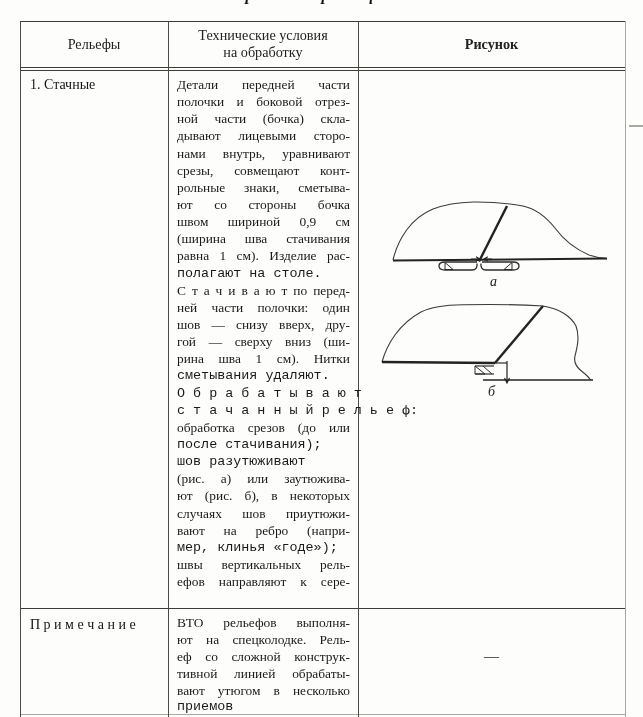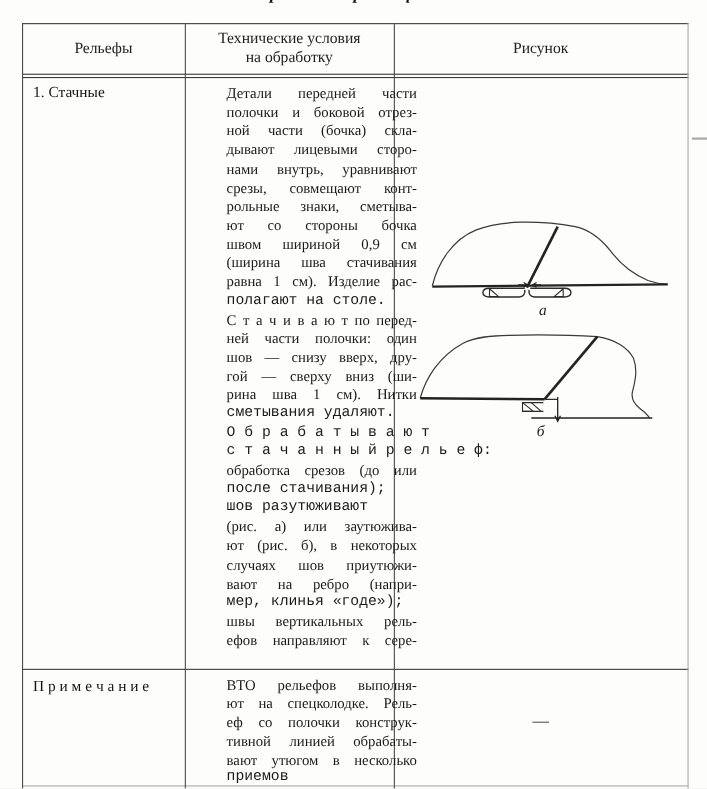--- a/index.html
+++ b/index.html
@@ -16,21 +16,21 @@
   .hline{position:absolute;background:#3b3b38;}
   .vline{position:absolute;background:#4a4a46;}
   .faint{background:#a9a9a4;}
   
   .th{position:absolute;text-align:center;font-size:14.2px;line-height:17px;color:#222;}
   
   .cell-label{position:absolute;font-size:14px;color:#151515;}
   .bold{font-weight:normal;}
   .tc-lines{position:absolute;font-size:13.4px;color:#1a1a1a;}
   .tc-line{width:100%;white-space:nowrap;text-align:justify;text-align-last:justify;
-    height:17.15px;line-height:17.15px;overflow:visible;margin-left:29px;}
+    height:17.15px;line-height:17.15px;overflow:visible;}
   .tc-line.line-end{text-align-last:left;font-family:Liberation Mono, monospace;}
   .note-lines .tc-line{height:16.9px;line-height:16.9px;}
   .dash{position:absolute;text-align:center;font-size:15px;color:#222;}
   .fig{position:absolute;}
   .fig text{font-family:"Liberation Serif","DejaVu Serif",serif;font-style:italic;
     font-size:14px;fill:#1a1a1a;}
 </style>
 </head>
 <body>
 
@@ -51,21 +51,21 @@
   <div class="vline faint" style="left:625px;top:21px;width:1px;height:696px;"></div>
   <div class="hline faint" style="left:629px;top:125px;width:14px;height:1.5px;"></div>
 
   <div class="th" style="left:20px;top:36px;width:148px;">
     <span>Рельефы</span>
   </div>
   <div class="th" style="left:168px;top:27px;width:190px;">
     <div>Технические условия</div>
     <div>на обработку</div>
   </div>
-  <div class="th" style="left:358px;top:36px;width:267px;">
+  <div class="th" style="left:358px;top:36px;width:267px;font-weight:bold;">
     <span>Рисунок</span>
   </div>
 
   <div class="cell-label bold" style="left:30px;top:77px;width:130px;">1. Стачные</div>
 
   <div class="tc-lines" style="left:177px;top:76px;width:173px;">
       <div class="tc-line">Детали передней части</div>
       <div class="tc-line">полочки и боковой отрез-</div>
       <div class="tc-line">ной части (бочка) скла-</div>
       <div class="tc-line">дывают лицевыми сторо-</div>
@@ -122,21 +122,21 @@
     <path d="M132,64 L132,86 M129.5,81 L132,86 L134.5,81" fill="none" stroke="#232320" stroke-width="1.2"></path>
     <path d="M108,83 L218,83" fill="none" stroke="#232320" stroke-width="1.5"></path>
     <text x="113" y="99">б</text>
   </svg>
 
   <div class="cell-label" style="left:30px;top:617px;width:135px;">П р и м е ч а н и е</div>
 
   <div class="tc-lines note-lines" style="left:177px;top:615px;width:173px;">
       <div class="tc-line">ВТО рельефов выполня-</div>
       <div class="tc-line">ют на спецколодке. Рель-</div>
-      <div class="tc-line">еф со полочки конструк-</div>
+      <div class="tc-line">еф со сложной конструк-</div>
       <div class="tc-line">тивной линией обрабаты-</div>
       <div class="tc-line">вают утюгом в несколько</div>
       <div class="tc-line line-end">приемов</div>
     </div>
 
   <div class="dash" style="left:358px;top:648px;width:267px;">—</div>
 
 </div>
 
 </body></html>

